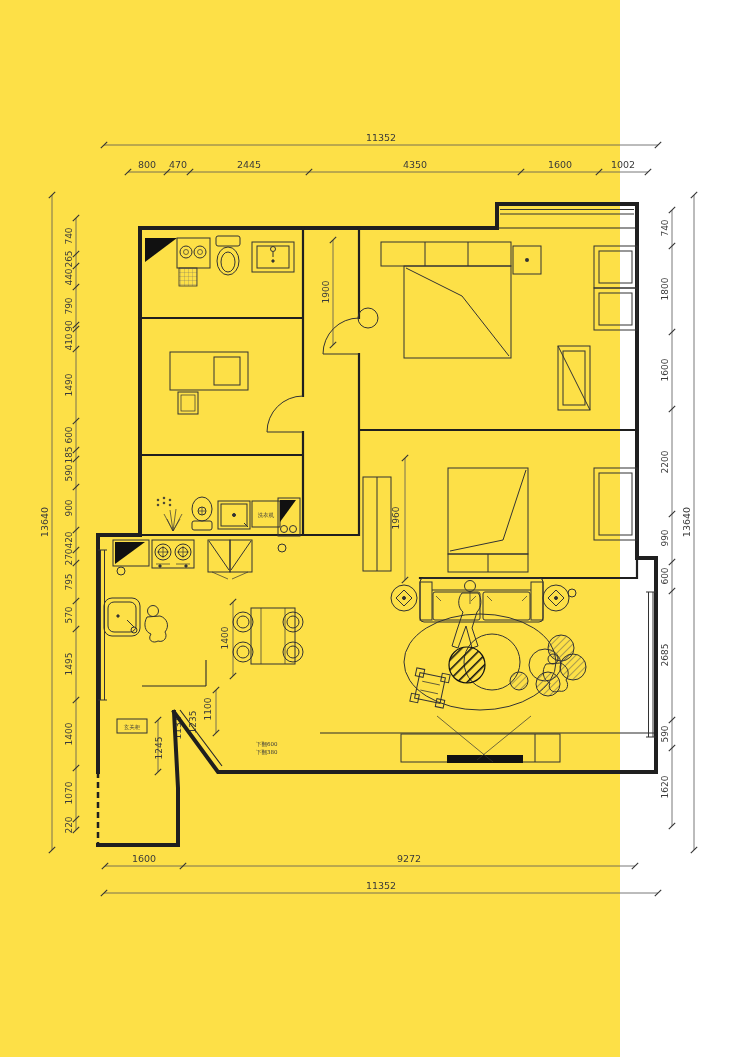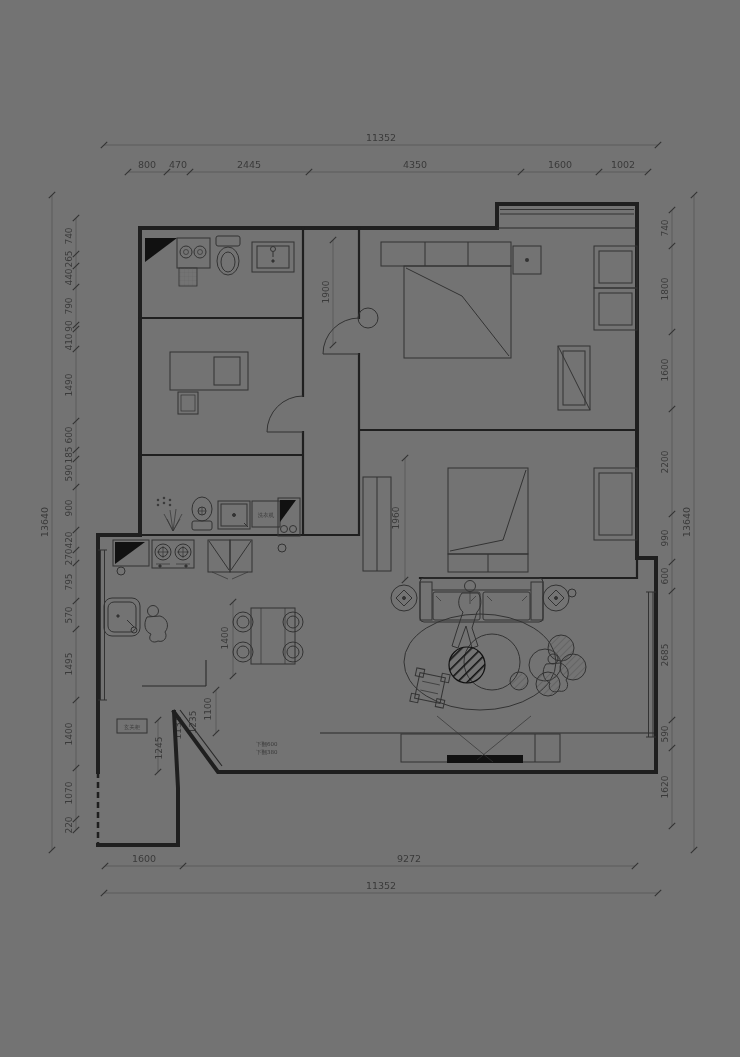--- a/index.html
+++ b/index.html
@@ -1,16 +1,16 @@
 <!DOCTYPE html>
 <html><head>
 <meta charset="utf-8">
 <style>
   html,body{margin:0;padding:0;background:#fff;}
-  #stage{width:740px;height:1057px;background:#737373;position:relative;font-family:"DejaVu Sans",sans-serif;}
+  #stage{width:620px;height:1057px;background:#fde047;position:relative;font-family:"DejaVu Sans",sans-serif;}
   svg text{font-family:"DejaVu Sans",sans-serif;fill:#3a3a3a;}
   .dimline{stroke:#555;stroke-width:.8;fill:none;}
   .tick{stroke:#333;stroke-width:1.1;}
   .wallx{stroke:#1f1f1f;stroke-width:4;fill:none;stroke-linecap:square;}
   .walli{stroke:#1f1f1f;stroke-width:2.2;fill:none;stroke-linecap:square;}
   .thin{stroke:#2a2a2a;stroke-width:1.1;fill:none;}
   .furn{stroke:#333;stroke-width:1;fill:none;}
   .furn2{stroke:#333;stroke-width:.7;fill:none;}
   .blackfill{fill:#111;stroke:none;}
   .dimtxt{font-size:9.5px;}

